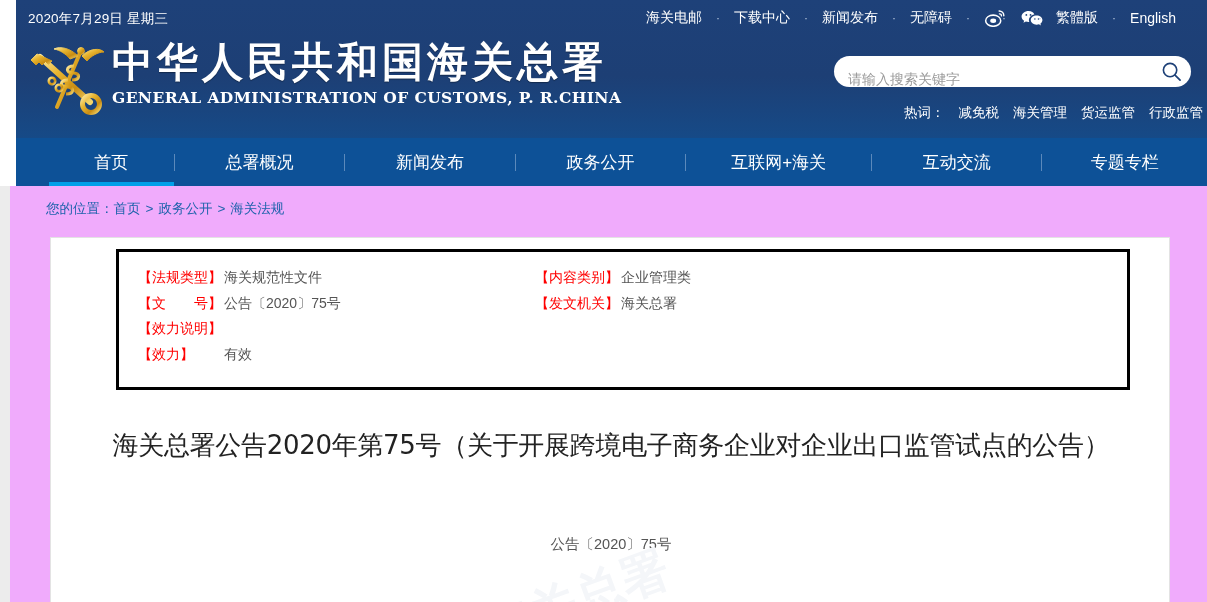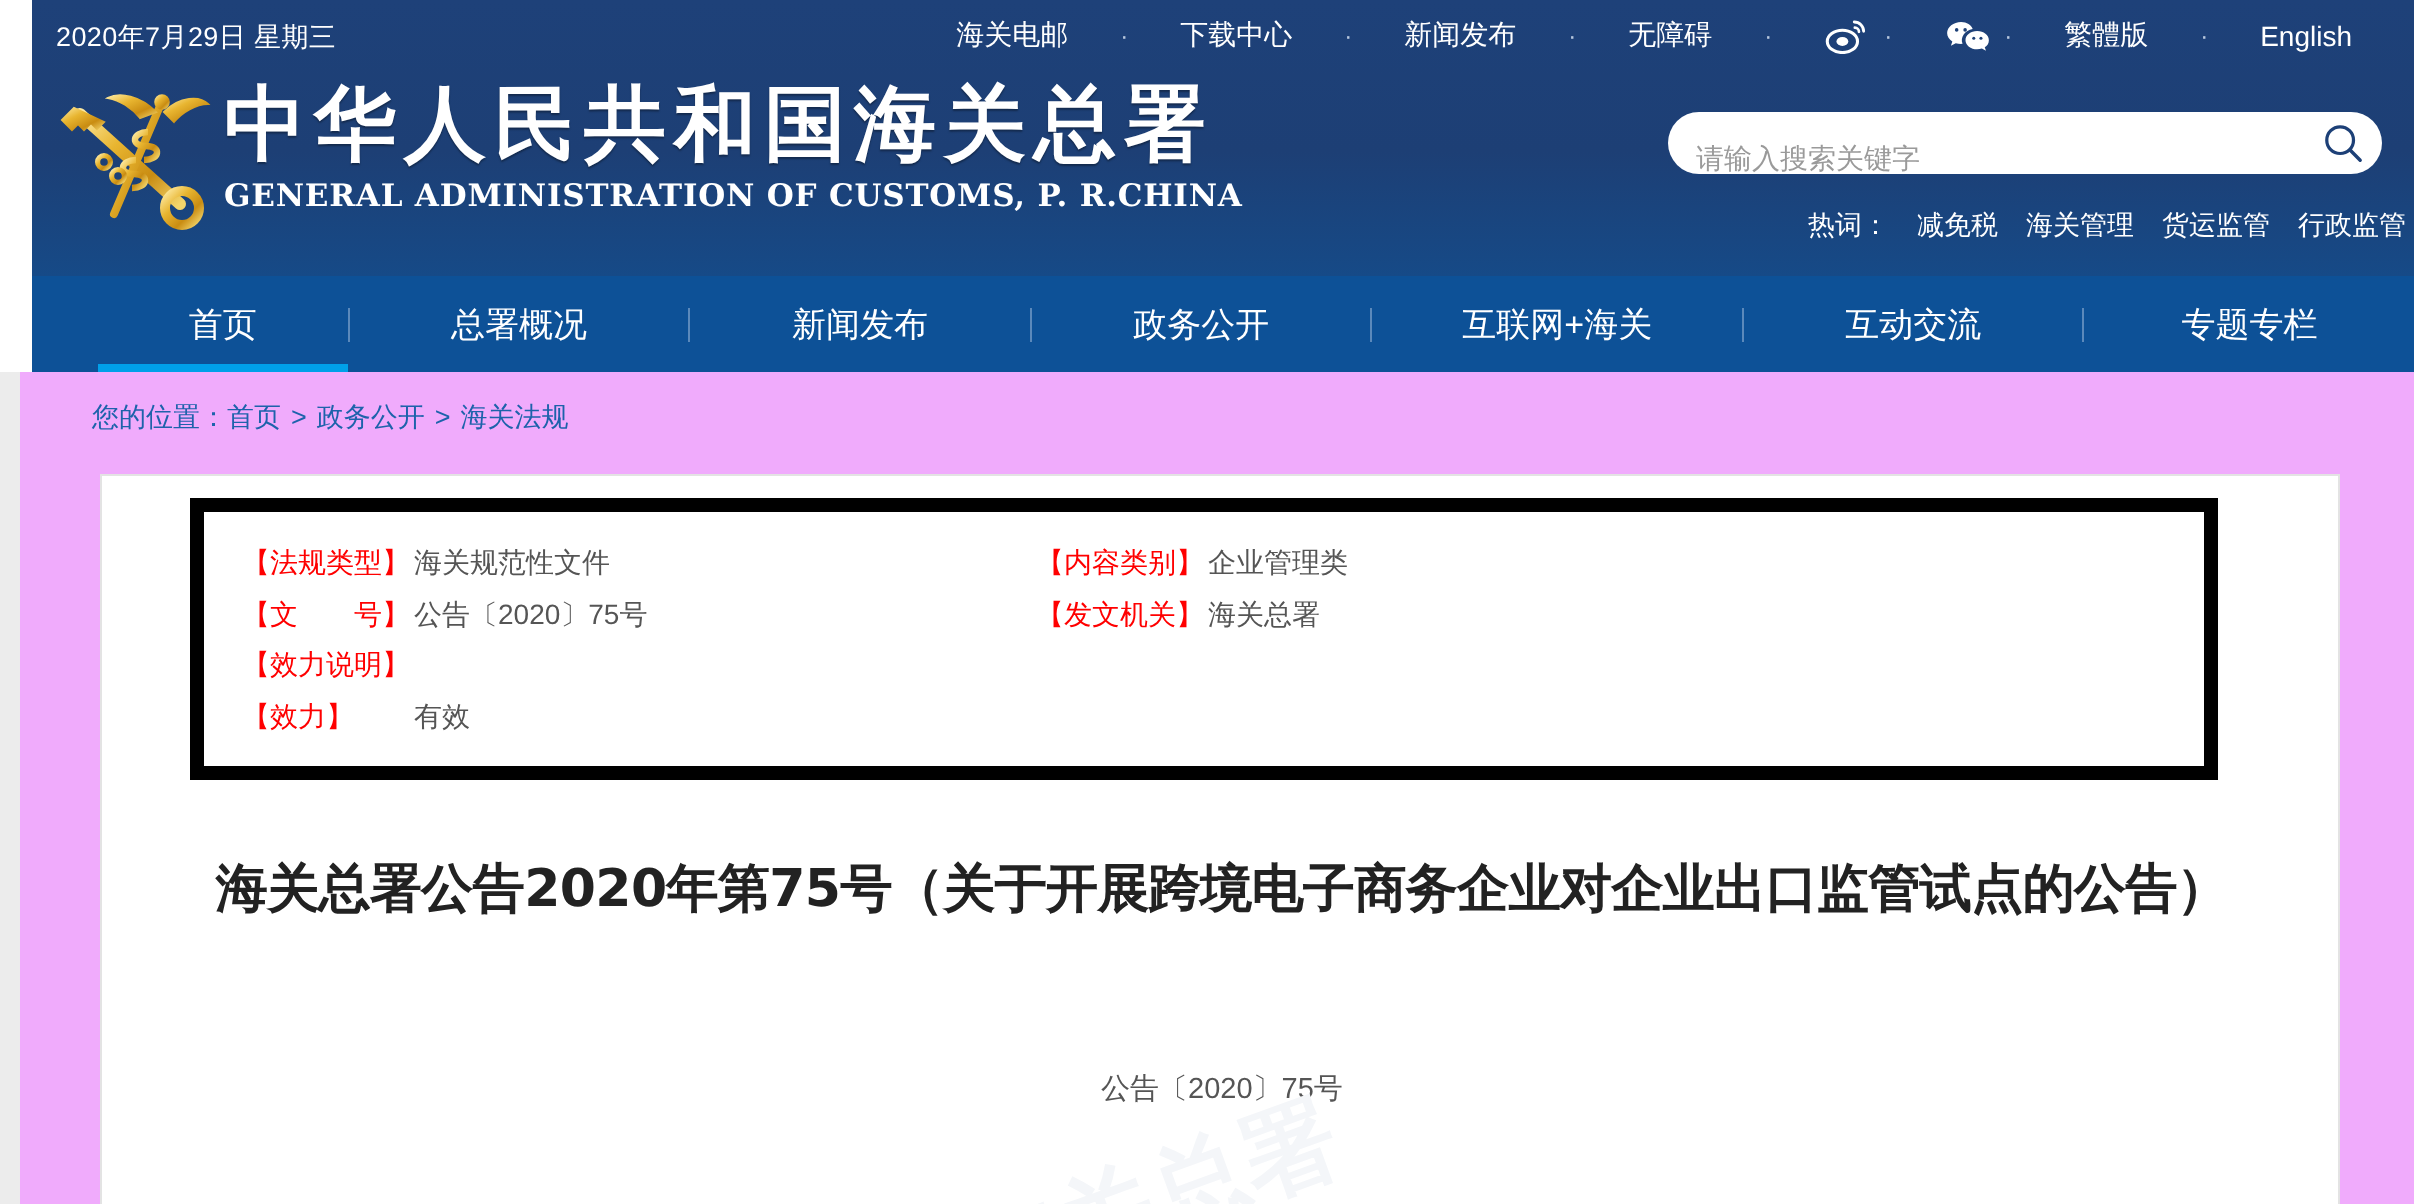--- a/index.html
+++ b/index.html
@@ -19,21 +19,21 @@
     background: linear-gradient(180deg,#1e4179 0%, #1d3f75 55%, #164a87 100%);
     overflow: hidden;
   }
   .date-line {
     position: absolute; left: 12px; top: 10px;
     color: #ffffff; font-size: 13.5px; letter-spacing: .2px;
     white-space: nowrap;
   }
   .toplinks {
     position: absolute; right: 22px; top: 9px;
-    display: flex; align-items: center; gap: 16px;
+    display: flex; align-items: center; gap: 4px;
     color: #ffffff; font-size: 14px; white-space: nowrap;
   }
   .toplinks a { color: #fff; text-decoration: none; padding: 0 9px; display:inline-block; }
   .toplinks .sep { color: #b9c8de; font-size: 12px; padding: 0 1px; }
   .ic-social { display:inline-block; width: 22px; height: 18px; vertical-align: middle; }
   .ic-social svg { display:block; }
 
   .logo-wrap {
     position: absolute; left: 8px; top: 40px;
     display: flex; align-items: flex-start;
@@ -110,40 +110,40 @@
 
   .card {
     position: absolute; left: 40px; top: 51px;
     width: 1120px; height: 365px;
     background: #ffffff;
     border: 1px solid #e3e3e3; border-bottom: none;
     overflow: hidden;
   }
 
   .meta-box {
-    position: absolute; left: 44px; top: 11px;
+    position: absolute; left: 65px; top: 11px;
     width: 1014px; height: 141px;
-    border: 7px solid #000000;
+    border: 3px solid #000000;
   }
   .meta-grid {
     position: relative; padding: 17px 0 0 19px;
   }
   .meta-row { display: flex; height: 25.5px; align-items: baseline; }
   .meta-col { display: flex; align-items: baseline; }
   .meta-col.left { width: 397px; flex: 0 0 397px; }
   .meta-key {
     color: #ff0000; font-size: 14px; white-space: pre; flex: 0 0 auto;
     width: 86px;
   }
   .meta-val { color: #555555; font-size: 14px; white-space: nowrap; }
 
   .doc-title {
     position: absolute; left: 12px; top: 183px; width: 1096px;
     text-align: center;
-    font-size: 26px; font-weight: 700; color: #222222;
+    font-size: 26px; font-weight: 400; color: #222222;
     line-height: 1.85;
     font-family: "DejaVu Sans","Liberation Sans", sans-serif;
     letter-spacing: -0.3px;
   }
   .doc-subtitle {
     position: absolute; left: 0; top: 297px; width: 1120px;
     text-align: center; font-size: 14.5px; color: #555555;
   }
   .watermark {
     position: absolute; left: 430px; top: 330px;

